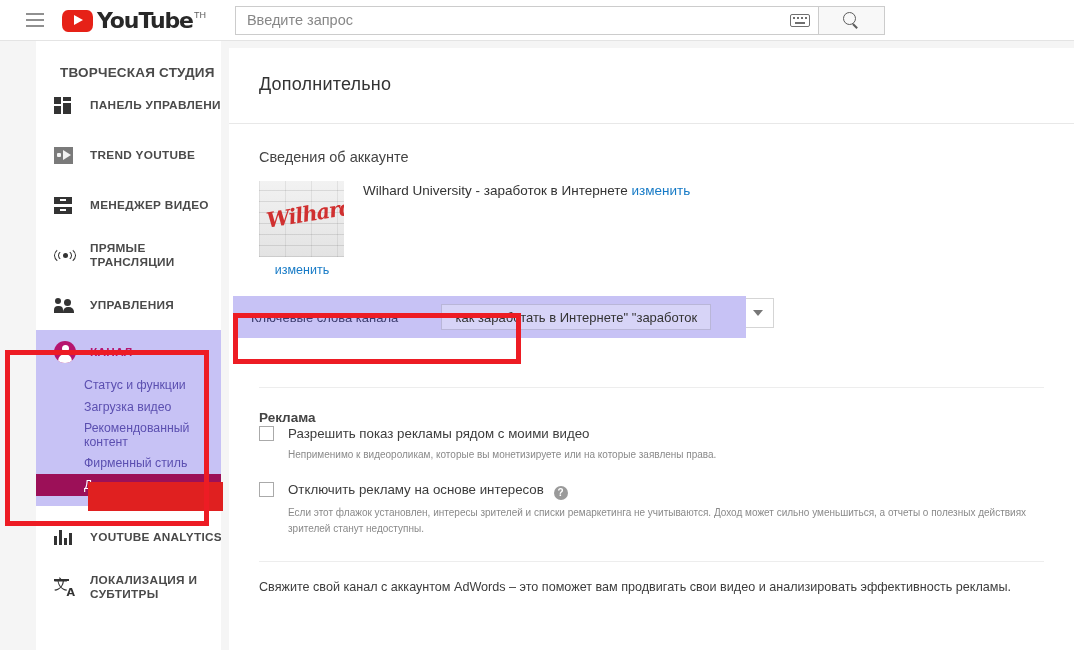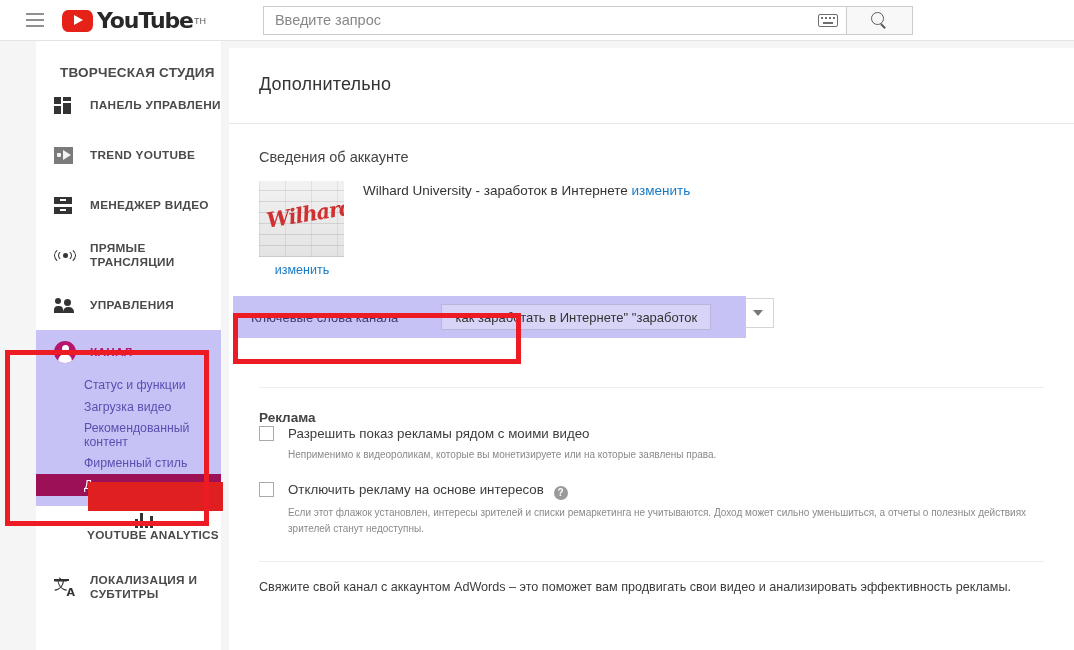--- a/index.html
+++ b/index.html
@@ -21,39 +21,39 @@
     display: flex; align-items: center;
   }
   .hamburger {
     width: 18px; height: 14px;
     margin-left: 26px; margin-right: 18px;
     display: flex; flex-direction: column; justify-content: space-between;
     cursor: pointer;
   }
   .hamburger span { display: block; height: 2px; background: #909090; border-radius: 0; }
 
-  .yt-logo { display: flex; align-items: center; cursor: pointer; }
+  .yt-logo { display: flex; align-items: flex-start; cursor: pointer; }
   .yt-play {
     width: 31px; height: 22px; background: #e62117;
     border-radius: 6px/7px; position: relative; margin-right: 4px; margin-top: 1px;
   }
   .yt-play::after {
     content: ""; position: absolute; left: 12px; top: 5.5px;
     border-left: 9px solid #fff;
     border-top: 5.5px solid transparent;
     border-bottom: 5.5px solid transparent;
   }
   .yt-word {
     font-family: "DejaVu Sans", sans-serif;
     font-weight: bold; font-size: 22px; letter-spacing: -1.1px;
     color: #282828; line-height: 23px;
   }
   .yt-sup { font-size: 9px; color: #606060; margin-top: 1px; margin-left: 1px; letter-spacing: 0; }
 
-  .search-wrap { display: flex; margin-left: 57px; align-items: flex-end; }
+  .search-wrap { display: flex; margin-left: 29px; align-items: flex-end; }
   .search-box {
     width: 584px; height: 29px;
     border: 1px solid #ccc; background: #fff;
     display: flex; align-items: center; justify-content: space-between;
     padding: 0 8px 0 11px;
   }
   .search-input-text {
     font-size: 14.5px; color: #878787; line-height: 29px;
     flex: 1; white-space: nowrap; overflow: hidden;
   }
@@ -422,21 +422,21 @@
         <div class="nav-label">КАНАЛ</div>
       </div>
       <div class="sub-item">Статус и функции</div>
       <div class="sub-item">Загрузка видео</div>
       <div class="sub-item two-line" style="max-width:150px;">Рекомендованный контент</div>
       <div class="sub-item">Фирменный стиль</div>
       <div class="sub-item selected">Дополнительно</div>
       <div class="channel-tail"></div>
     </div>
 
-    <div class="nav-item" style="margin-top:6px;flex-direction:column;">
+    <div class="nav-item" style="margin-top:6px;">
       <div class="nav-icon">
         <div class="ico-analytics">
             <i style="height:9px"></i>
             <i style="height:15px"></i>
             <i style="height:7px"></i>
             <i style="height:12px"></i>
           </div>
       </div>
       <div class="nav-label">YOUTUBE ANALYTICS</div>
       <div class="chev"></div>

